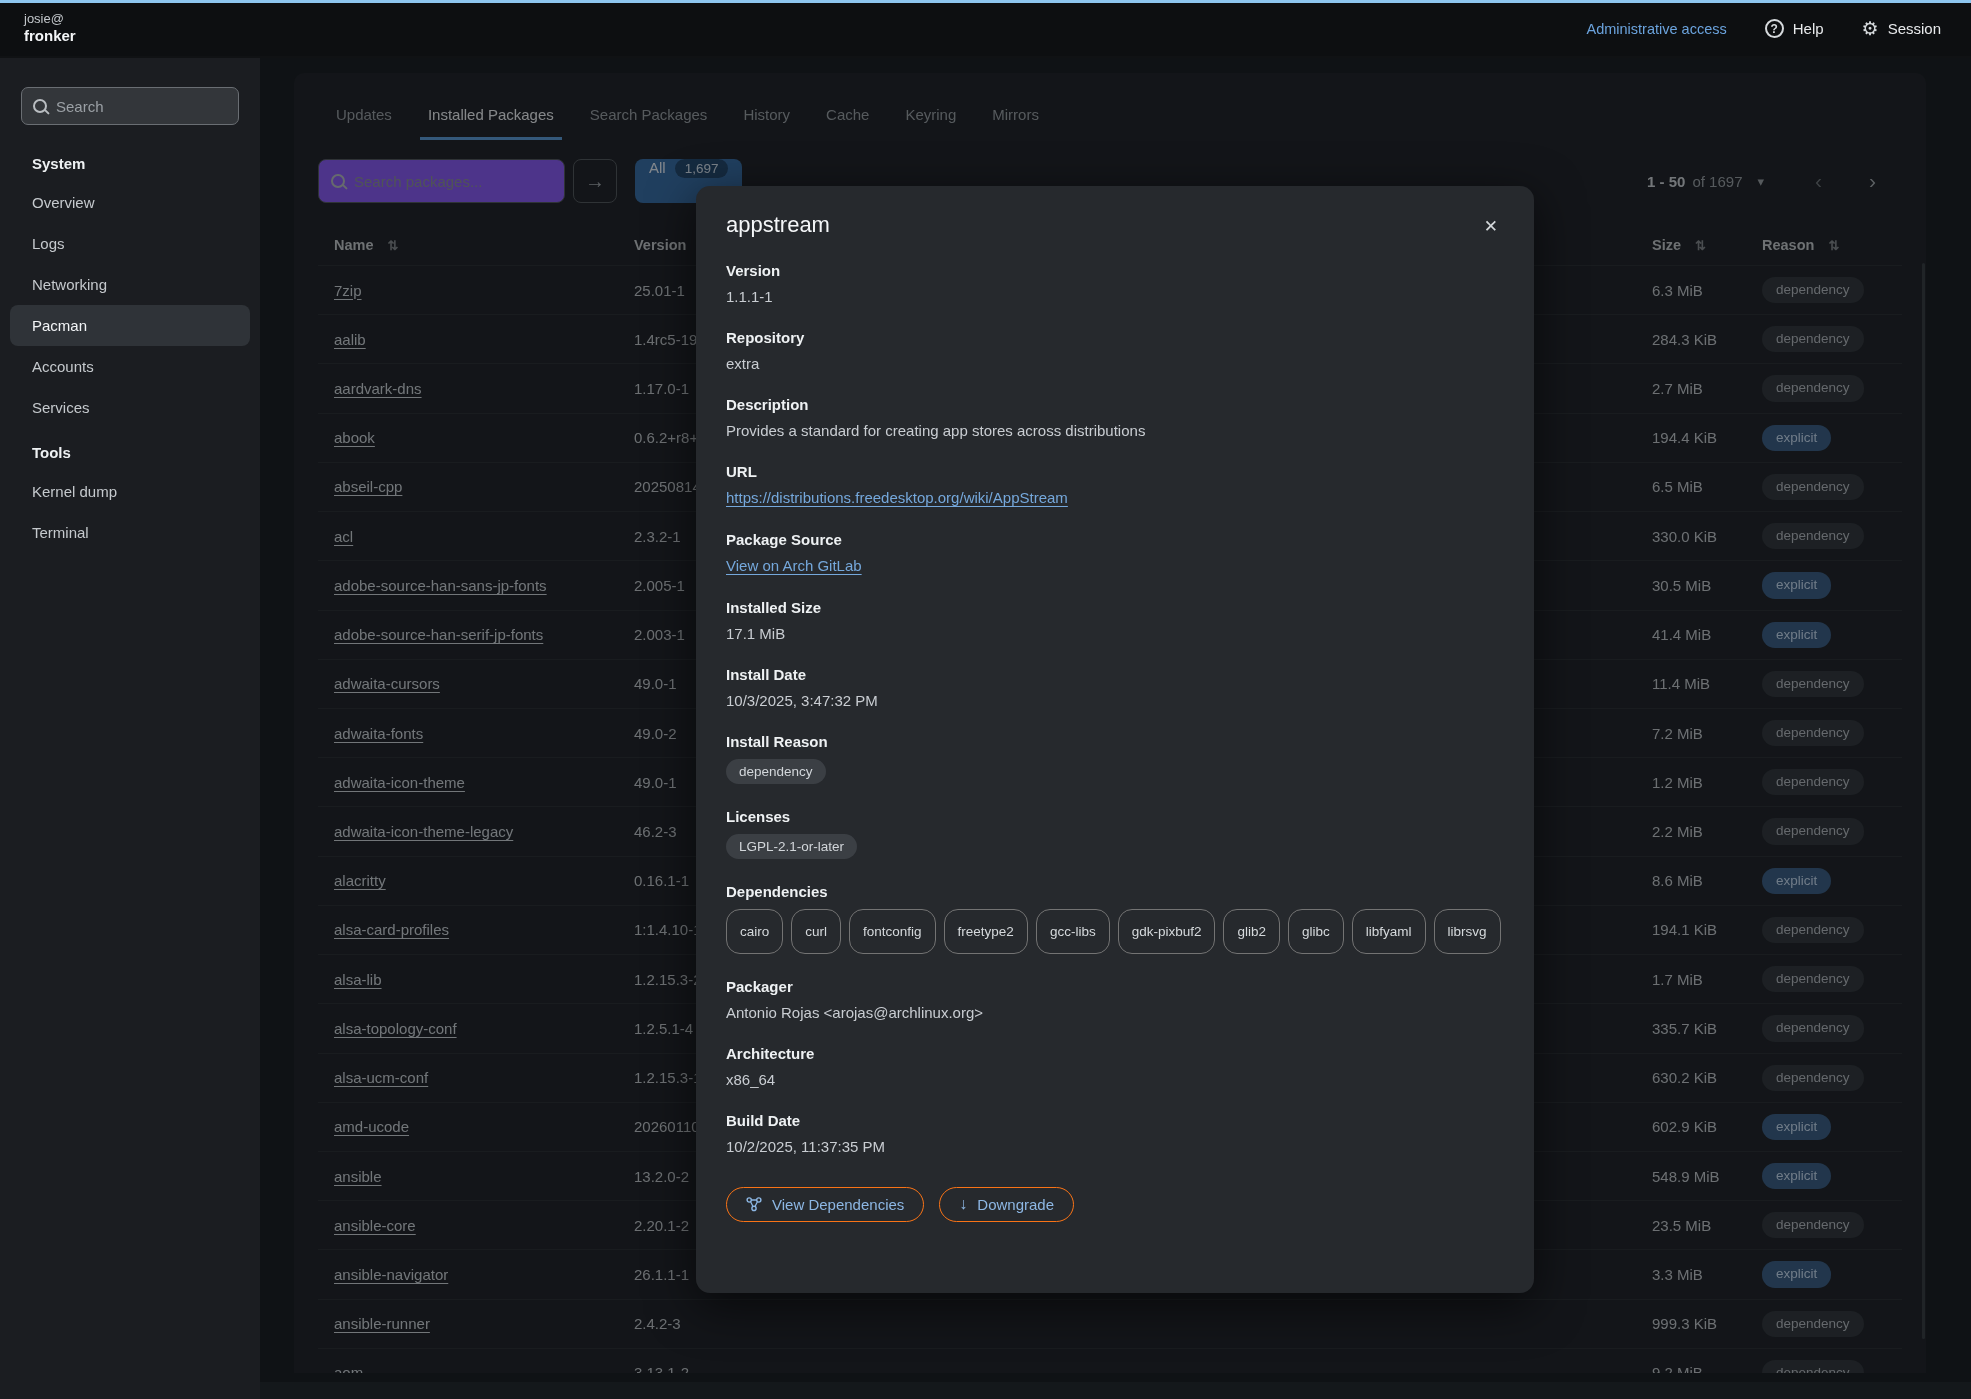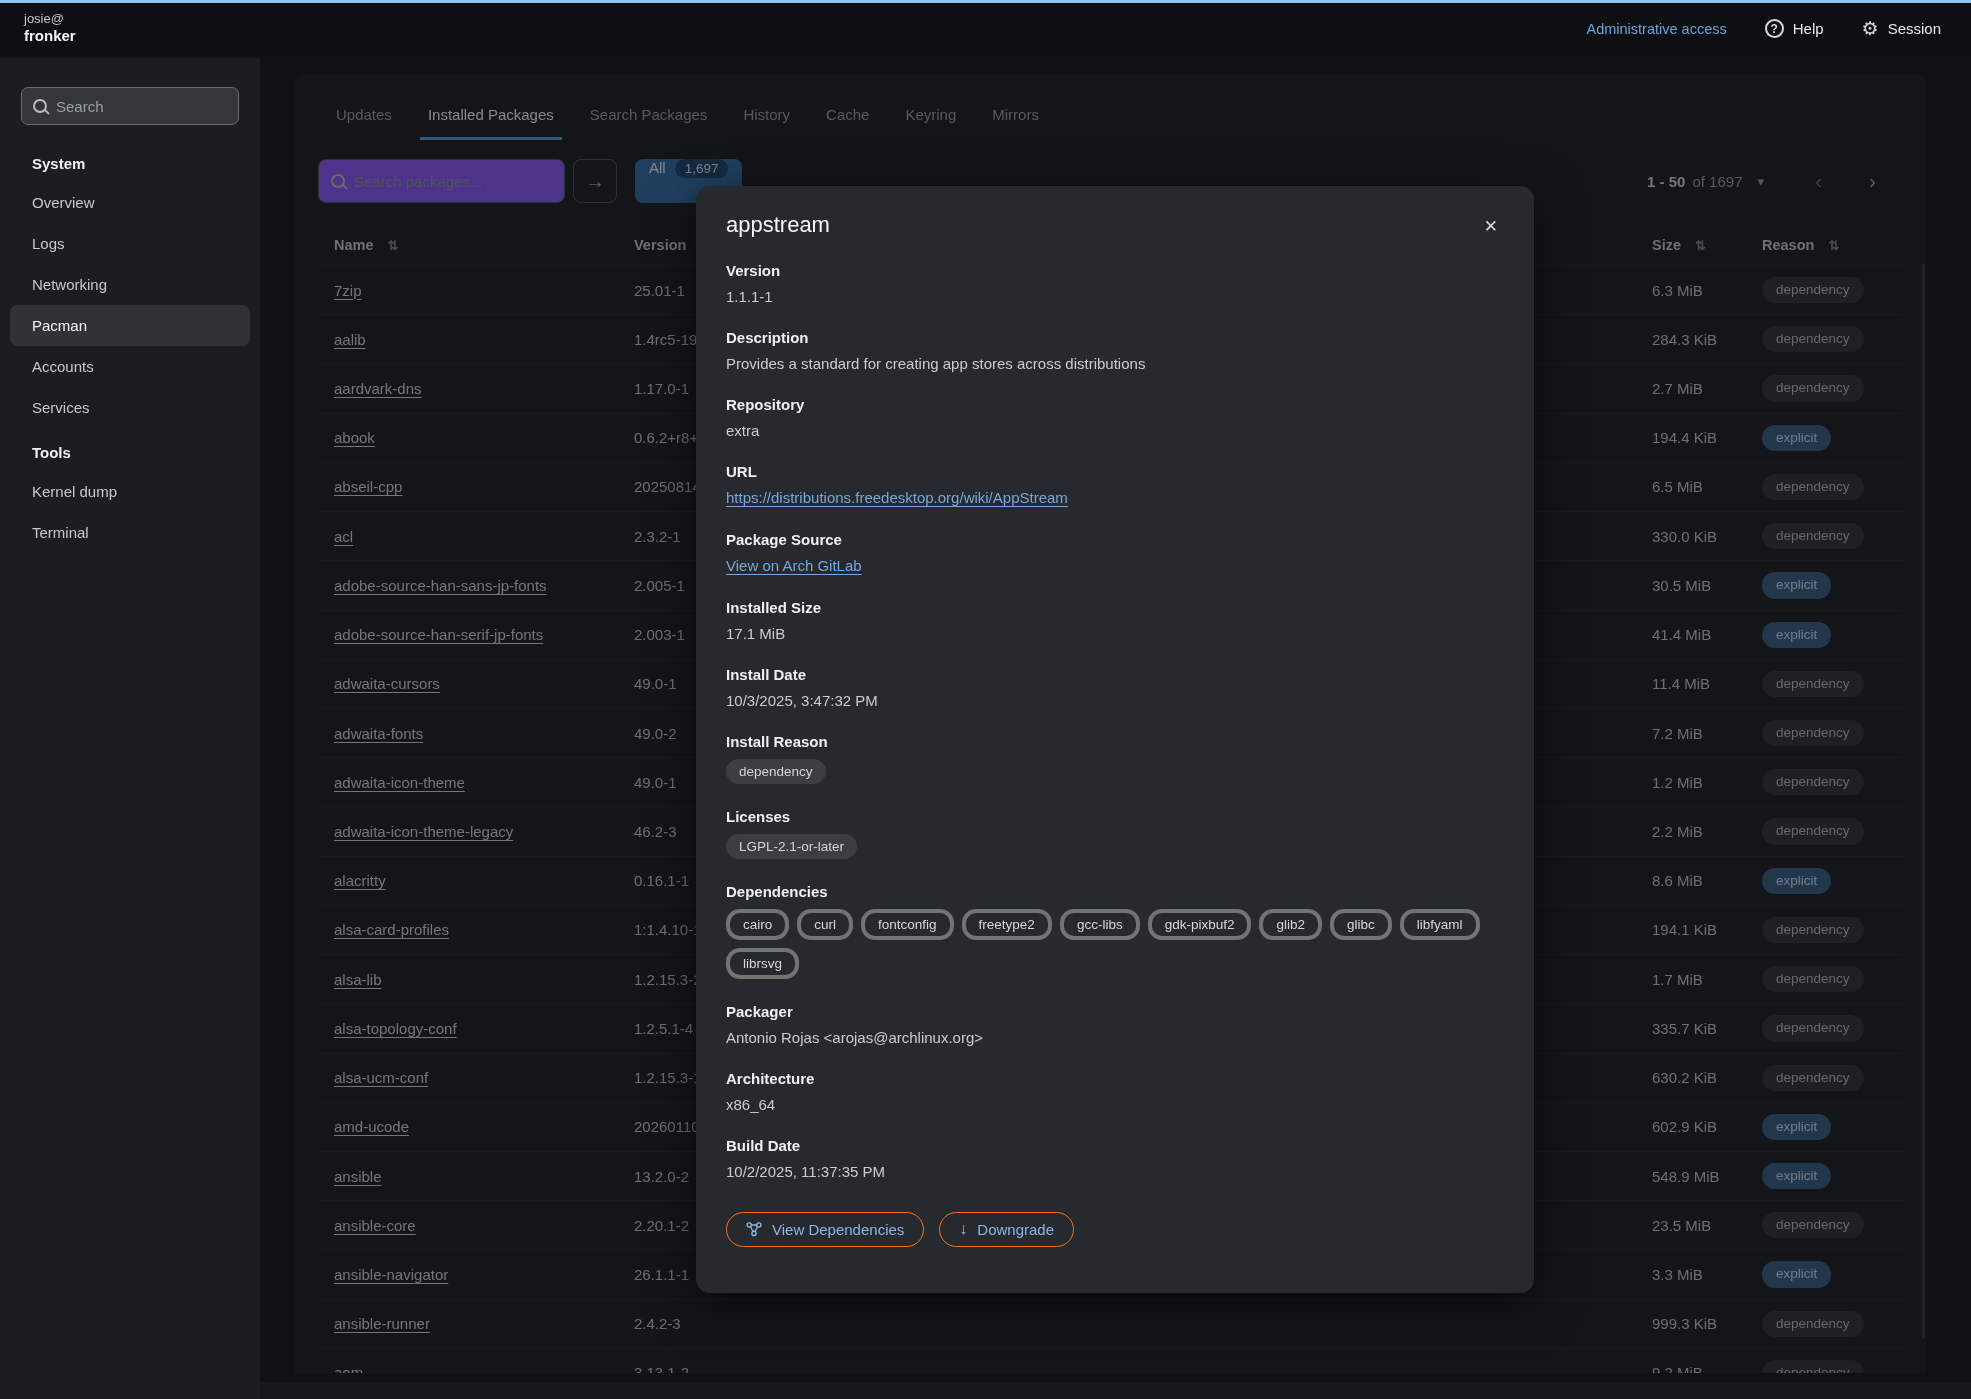--- a/index.html
+++ b/index.html
@@ -87,21 +87,21 @@
   .modal-title { font-size:22px; font-weight:500; color:#f4f6f8; }
   .modal-close { background:none; border:none; color:#d4d8db; font-size:17px; cursor:pointer; padding:4px 6px; }
   .modal-body { margin-top:21px; }
   .fgroup { margin-bottom:24px; }
   .flabel { font-size:15px; font-weight:700; color:#eef1f3; margin-bottom:9px; }
   .fvalue { font-size:15px; color:#c9cdd2; }
   .flink { font-size:15px; color:#75a8dc; text-decoration:underline; text-underline-offset:3px; cursor:pointer; }
   .gray-pill { display:inline-block; background:#3b3f44; color:#d2d6da; border-radius:14px;
     padding:5px 13px; font-size:13.5px; }
   .deps { display:flex; flex-wrap:wrap; align-items:center; gap:8px; }
-  .dep-pill { border:4px solid #737373; border-radius:14px; padding:4px 13px; font-size:13.5px;
+  .dep-pill { border:1px solid #737373; border-radius:14px; padding:14px 13px; font-size:13.5px;
     color:#d5d9dc; background:transparent; cursor:pointer; }
   .modal-actions { display:flex; gap:15px; margin-top:32px; }
   .o-btn { display:flex; align-items:flex-start; gap:10px; background:transparent; border:1px solid #f97316;
     color:#8db7e4; border-radius:20px; padding:8px 19px; font-size:15px; cursor:pointer;
     font-family:"Liberation Sans", sans-serif; }
   .dl-arrow { font-size:16px; line-height:1; }
 </style>
 </head>
 <body>
 
@@ -411,26 +411,26 @@
     <button class="modal-close">
       <span>✕</span>
     </button>
   </div>
   <div class="modal-body">
     <div class="fgroup">
       <div class="flabel">Version</div>
       <div class="fvalue">1.1.1-1</div>
     </div>
     <div class="fgroup">
+      <div class="flabel">Repository</div>
+      <div class="fvalue">extra</div>
+    </div>
+    <div class="fgroup">
       <div class="flabel">Description</div>
       <div class="fvalue">Provides a standard for creating app stores across distributions</div>
-    </div>
-    <div class="fgroup">
-      <div class="flabel">Repository</div>
-      <div class="fvalue">extra</div>
     </div>
     <div class="fgroup">
       <div class="flabel">URL</div>
       <a class="flink">https://distributions.freedesktop.org/wiki/AppStream</a>
     </div>
     <div class="fgroup">
       <div class="flabel">Package Source</div>
       <a class="flink">View on Arch GitLab</a>
     </div>
     <div class="fgroup">

